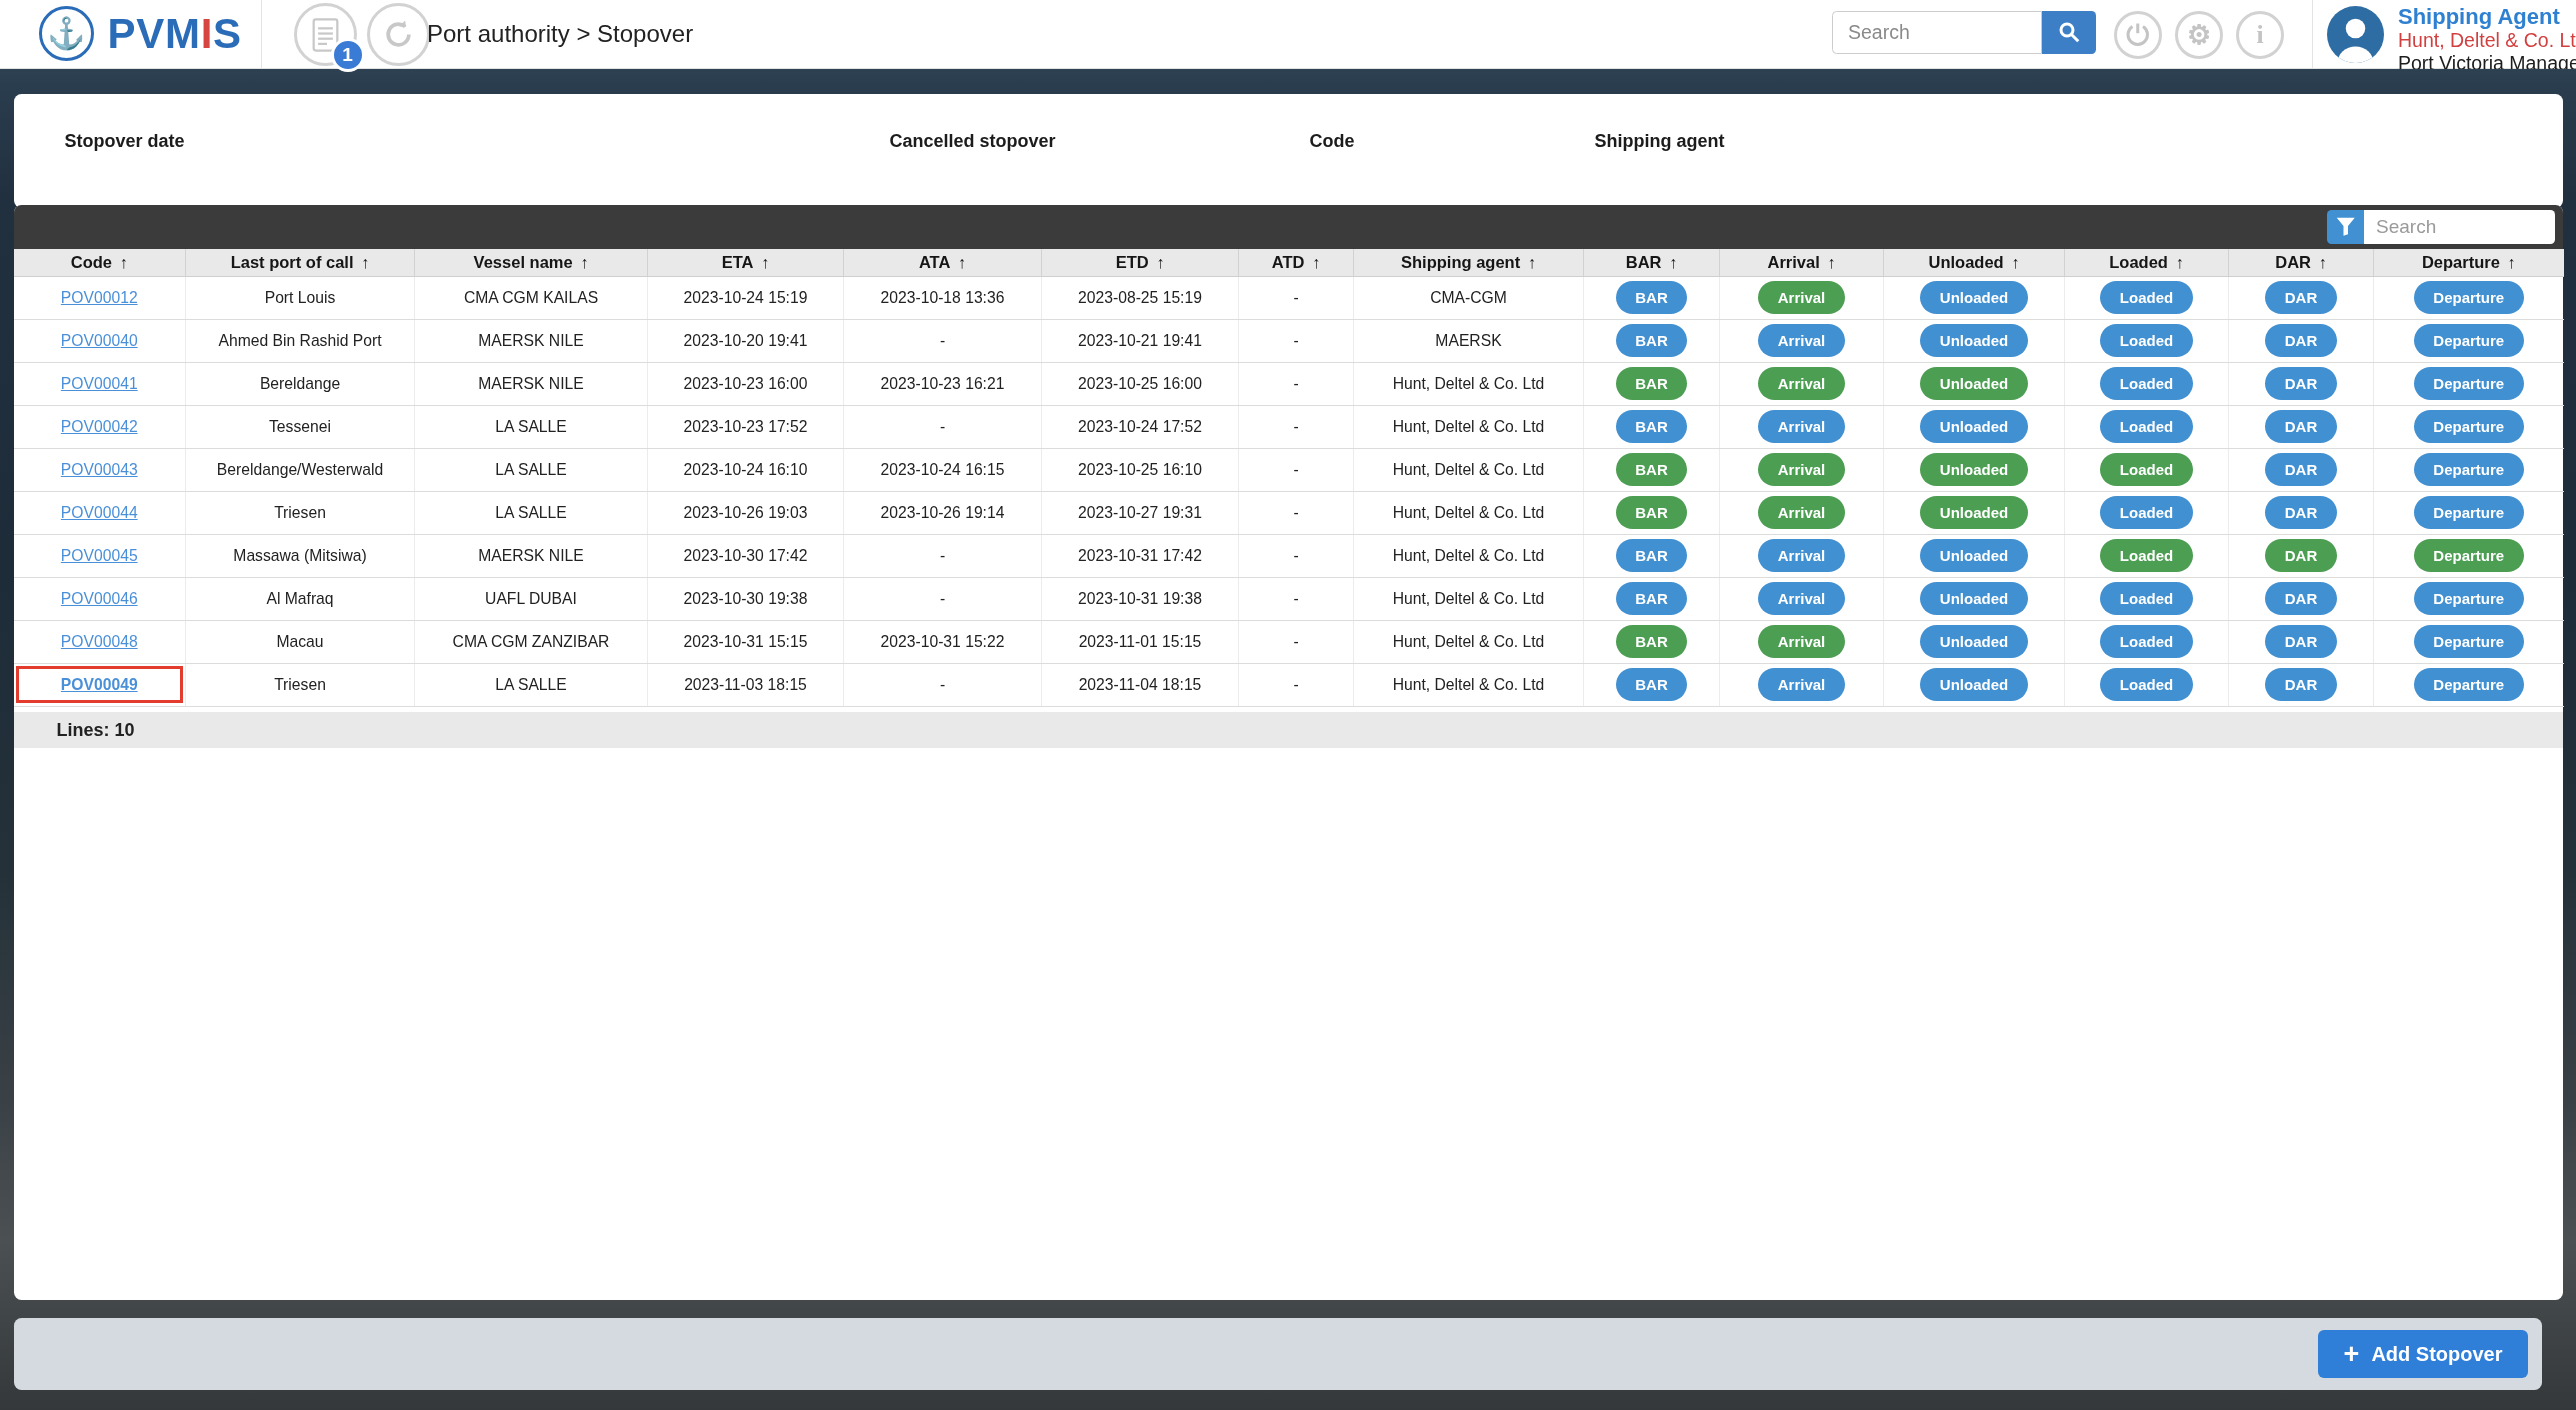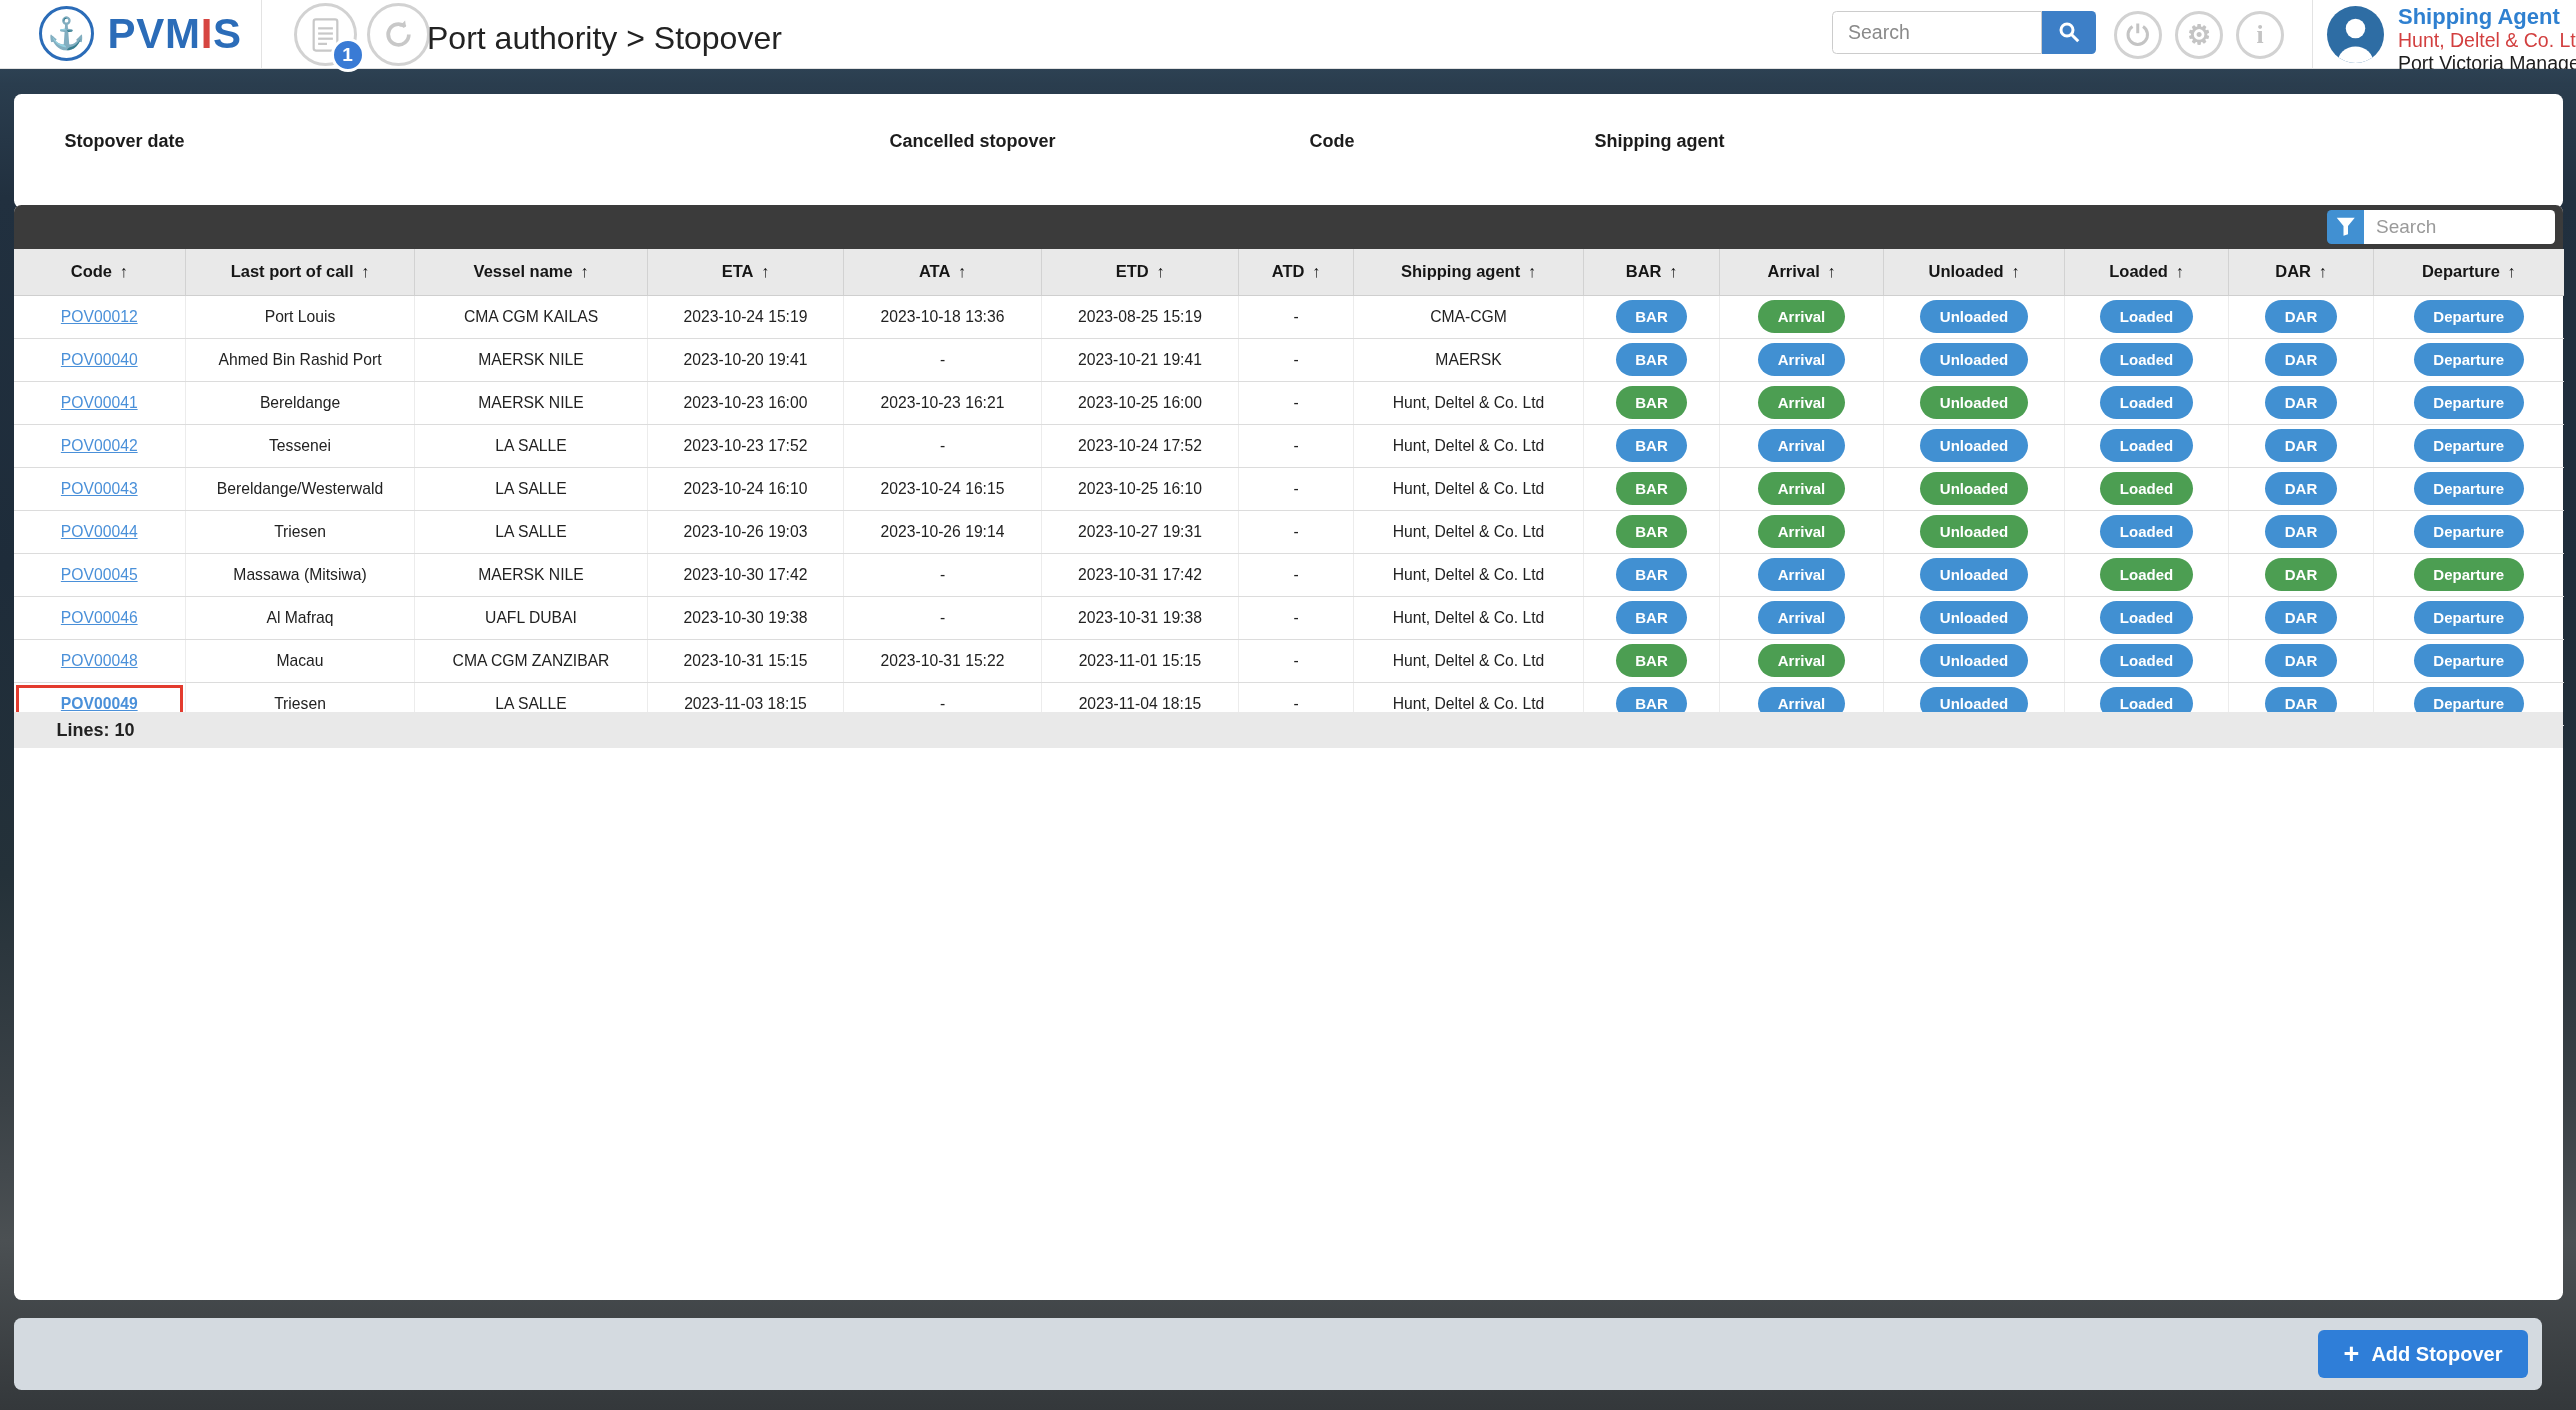--- a/index.html
+++ b/index.html
@@ -21,21 +21,21 @@
   .app-header{position:absolute;left:0;top:0;width:2576px;height:69px;background:#fff;border-bottom:0.7px solid #e2e2e2;}
   .logo-wrap{position:absolute;left:39px;top:6px;display:flex;align-items:center;gap:13.5px;}
   .logo-circle{width:55px;height:55px;border:3.7px solid #2b6cb8;border-radius:50%;display:flex;align-items:center;justify-content:center;color:#2b6cb8;font-size:31px;}
   .logo-text{font-size:42px;font-weight:bold;letter-spacing:0.7px;color:#2b6cb8;}
   .logo-text .red{color:#d64541;}
   .hdr-divider{position:absolute;left:261px;top:0;width:0.7px;height:69px;background:#e3e3e3;}
   .circle-btn{border-radius:50%;border:3.7px solid #d2d2d2;background:#fff;display:flex;align-items:center;justify-content:center;color:#c2c2c2;position:absolute;}
   .doc-btn{left:294px;top:3px;width:63px;height:63px;}
   .refresh-btn{left:367px;top:3px;width:63px;height:63px;}
   .badge{position:absolute;right:-10.5px;bottom:-9px;width:34px;height:34px;border-radius:50%;background:#3a7bd5;border:3px solid #fff;color:#fff;font-size:19px;font-weight:bold;display:flex;align-items:center;justify-content:center;}
-  .page-title{position:absolute;left:427px;top:19.5px;font-size:32px;color:#222;}
+  .page-title{position:absolute;left:427px;top:19.5px;font-size:24px;color:#222;}
   .hdr-search{position:absolute;left:1832px;top:10.5px;display:flex;height:43px;}
   .hdr-search input{width:210px;height:43px;border:0.7px solid #ccc;border-radius:4.5px 0 0 4.5px;padding:0 15px;font-size:19.5px;color:#333;outline:none;}
   .hdr-search input::placeholder{color:#8a8a8a;}
   .hdr-search .go{width:54px;height:43px;background:var(--btn-blue);border-radius:0 4.5px 4.5px 0;display:flex;align-items:center;justify-content:center;}
   .round-sm{width:48px;height:48px;border:3.7px solid #d2d2d2;border-radius:50%;background:#fff;color:#c4c4c4;display:flex;align-items:center;justify-content:center;position:absolute;top:10.5px;font-size:24px;font-weight:bold;}
   .power-btn{left:2114px;}
   .gear-btn{left:2175px;font-size:27px;}
   .info-btn{left:2236px;font-family:"Liberation Serif",serif;font-size:25.5px;}
   .hdr-divider2{position:absolute;left:2312px;top:0;width:0.7px;height:69px;background:#e3e3e3;}
   .avatar{position:absolute;left:2327px;top:6px;width:57px;height:57px;border-radius:50%;background:#2e6da4;overflow:hidden;display:flex;align-items:center;justify-content:center;}
@@ -60,21 +60,21 @@
 
   
   .table-card{position:absolute;left:13.5px;top:205px;width:2549px;height:1095px;background:#fff;border-radius:7.5px;}
   .table-toolbar{position:absolute;left:0;top:0;width:2549px;height:44px;background:var(--dark-toolbar);border-radius:7.5px 7.5px 0 0;}
   .tb-search{position:absolute;right:7.5px;top:5.2px;display:flex;height:34px;}
   .tb-search .funnel{width:37px;height:34px;background:var(--blue);border-radius:4.5px 0 0 4.5px;display:flex;align-items:center;justify-content:center;}
   .tb-search input{width:191px;height:34px;border:none;border-radius:0 4.5px 4.5px 0;padding:0 12px;font-size:19px;color:#444;outline:none;}
   .tb-search input::placeholder{color:#9a9a9a;}
 
   table.grid{position:absolute;left:0;top:44px;width:2549px;border-collapse:collapse;table-layout:fixed;}
-  table.grid th{background:var(--hdr-gray);height:46px;font-size:16.5px;font-weight:bold;color:#161616;border-right:0.7px solid #d2d2d2;border-bottom:0.7px solid #cfcfcf;text-align:center;}
+  table.grid th{background:var(--hdr-gray);height:27px;font-size:16.5px;font-weight:bold;color:#161616;border-right:0.7px solid #d2d2d2;border-bottom:0.7px solid #cfcfcf;text-align:center;}
   table.grid th:last-child{border-right:none;margin-top:24px;}
   table.grid th .arrow{margin-left:7.5px;font-weight:bold;}
   table.grid td{height:43px;font-size:15.7px;color:#222;text-align:center;border-right:0.7px solid #ececec;border-bottom:0.7px solid #dcdcdc;}
   table.grid td:last-child{border-right:none;}
   .code-link{color:var(--link);text-decoration:underline;font-size:15.7px;}
   .pill{display:inline-block;padding:8.2px 19.5px;border-radius:18px;color:#fff;font-size:15px;font-weight:bold;cursor:pointer;}
   .pill-blue{background:var(--blue);}
   .pill-green{background:var(--green);}
   .red-box{border:3.7px solid #e33b2e;margin:0 2.2px;padding:6.7px 0;font-weight:bold;}
   .table-footer{position:absolute;left:0;top:507px;width:2549px;height:36px;background:var(--hdr-gray);display:flex;align-items:center;}

